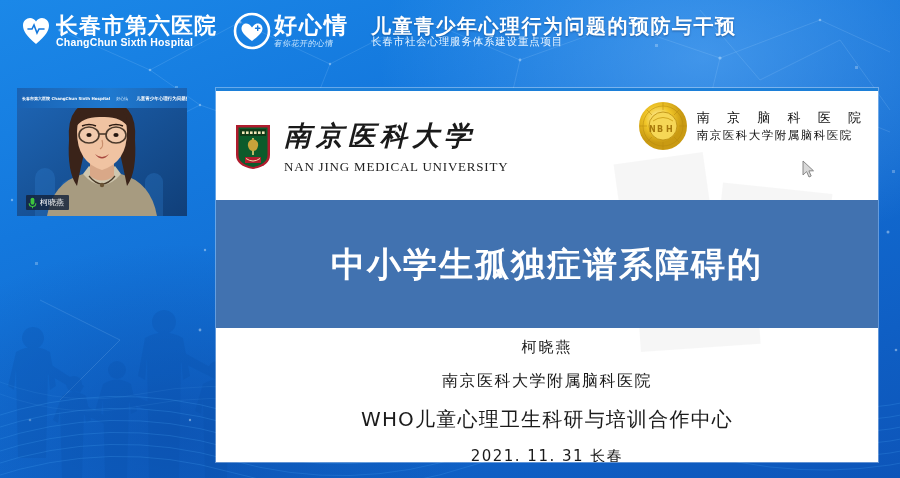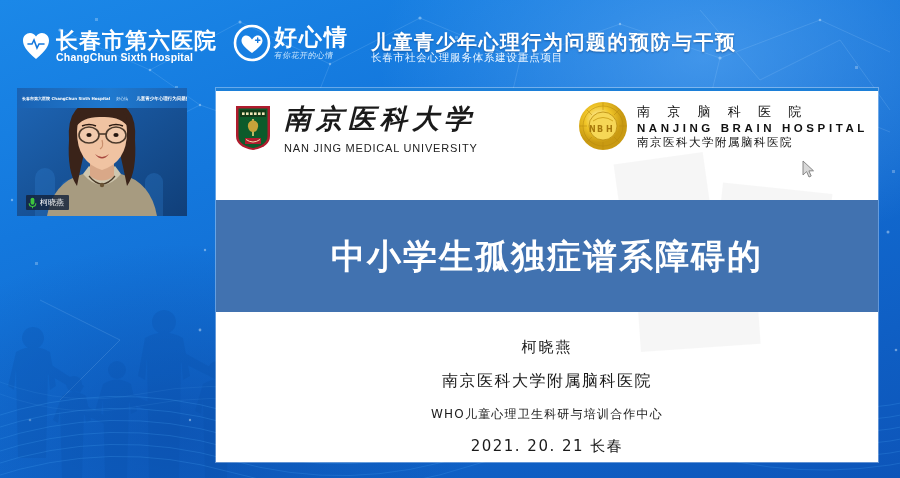--- a/index.html
+++ b/index.html
@@ -22,21 +22,21 @@
   #constellation { position:absolute; inset:0; opacity:.5; }
   #kidsband {
     position:absolute; left:0; right:0; bottom:0; height:200px;
     opacity:.30;
   }
   #wavesband { position:absolute; left:0; right:0; bottom:0; height:120px; opacity:.45; }
 
   
   #header {
     position:absolute; left:0; top:0; width:900px; height:62px;
-    display:flex; align-items:flex-end; z-index:6;
+    display:flex; align-items:center; z-index:6;
   }
   .logo-cc { display:flex; align-items:center; margin-left:22px; }
   .logo-cc .mark { width:28px; height:30px; flex:0 0 28px; }
   .logo-cc .txt { margin-left:6px; line-height:1; }
   .logo-cc .cn {
     font-size:22px; font-weight:bold; color:#fff; letter-spacing:1px;
     font-family:"DejaVu Sans",sans-serif; white-space:nowrap;
   }
   .logo-cc .en {
     font-size:10.5px; font-weight:bold; color:#fff; letter-spacing:.2px;
@@ -115,65 +115,65 @@
     background:#fff; z-index:4; overflow:hidden;
     box-shadow:0 0 0 1px rgba(255,255,255,.35);
   }
   #slide .topline { position:absolute; left:0; top:0; width:100%; height:3px; background:#1c7fd8; }
 
   #logorow {
     position:absolute; left:0; top:3px; width:100%; height:95px;
     display:flex; align-items:flex-start;
   }
 
-  .njmu { display:flex; align-items:center; margin-left:18px; margin-top:10px; }
+  .njmu { display:flex; align-items:center; margin-left:18px; margin-top:27px; }
   .njmu .crest { width:38px; height:48px; flex:0 0 38px; }
   .njmu .t { margin-left:12px; }
   .njmu .cn {
     font-size:27px; color:#1a1a1a; letter-spacing:5px; white-space:nowrap;
     font-family:"DejaVu Serif","Liberation Serif",serif; font-weight:bold;
     font-style:italic;
   }
   .njmu .en {
-    font-size:11px; color:#222; letter-spacing:.8px; margin-top:5px; white-space:nowrap;
-    font-family:Liberation Sans, sans-serif;
+    font-size:13px; color:#222; letter-spacing:.8px; margin-top:5px; white-space:nowrap;
+    font-family:Liberation Serif, serif;
   }
 
   .nbh { display:flex; align-items:center; margin-left:auto; margin-right:10px; margin-top:10px; }
   .nbh .seal { width:50px; height:50px; flex:0 0 50px; }
   .nbh .t { margin-left:9px; }
   .nbh .l1 { font-size:13px; color:#111; letter-spacing:7px; white-space:nowrap;
     font-family:Liberation Serif, serif; }
   .nbh .l2 { font-size:11.5px; color:#111; letter-spacing:3.6px; white-space:nowrap; font-weight:bold;
     font-family:"Liberation Sans",sans-serif; margin-top:1px; }
   .nbh .l3 { font-size:11.5px; color:#111; letter-spacing:1.5px; white-space:nowrap;
     font-family:"DejaVu Sans",sans-serif; margin-top:1px; }
   .nbh .l4 { font-size:11px; color:#111; letter-spacing:.1px; white-space:nowrap; font-weight:bold;
     font-family:"Liberation Sans",sans-serif; margin-top:1px; }
 
   #titleband {
-    position:absolute; left:0; top:112px; width:100%; height:112px;
+    position:absolute; left:0; top:112px; width:100%; height:128px;
     background:#4172b0;
     display:flex; flex-direction:row; align-items:center; justify-content:center;
   }
   #titleband .tl {
     font-size:34px; font-weight:bold; color:#fff; letter-spacing:2px; line-height:1.32;
     font-family:"DejaVu Sans",sans-serif; text-align:center;
   }
 
   #credits {
     position:absolute; left:0; top:250px; width:100%;
     display:flex; flex-direction:column; align-items:center;
   }
   #credits .c {
     color:#1b1b1b; font-family:"DejaVu Sans",sans-serif; text-align:center;
   }
   #credits .c1 { font-size:15px; letter-spacing:2px; margin-bottom:14px; }
   #credits .c2 { font-size:16px; letter-spacing:1.5px; margin-bottom:14px; }
-  #credits .c3 { font-size:12px; letter-spacing:1.2px; margin-bottom:14px; }
+  #credits .c3 { font-size:20px; letter-spacing:1.2px; margin-bottom:14px; }
   #credits .c4 { font-size:15px; letter-spacing:1.5px; }
 
   #slidewm { position:absolute; right:0; top:60px; width:280px; height:220px; opacity:.06; }
 
   
   #cursor { position:absolute; left:802px; top:160px; width:13px; height:18px; z-index:20; }
 </style>
 </head>
 <body>
 
@@ -428,33 +428,32 @@
           <text x="11" y="31">N</text>
             <text x="19" y="31">B</text>
             <text x="28" y="31">H</text>
         </g>
         <g stroke="#c99a12" stroke-width=".8" fill="none">
           <path d="M15 20 q10 -7 20 0"></path>
         </g>
       </svg>
       <div class="t">
         <div class="l1">南 京 脑 科 医 院</div>
-        <div class="l2">NANJING BRAIN HOSPITAL</div>
         <div class="l3">南京医科大学附属脑科医院</div>
       </div>
     </div>
   </div>
 
   <div id="titleband">
     <div class="tl">中小学生孤独症谱系障碍的</div>
   </div>
 
   <div id="credits">
     <div class="c c1">柯晓燕</div>
     <div class="c c2">南京医科大学附属脑科医院</div>
     <div class="c c3">WHO儿童心理卫生科研与培训合作中心</div>
-    <div class="c c4">2021. 20. 21    长春</div>
+    <div class="c c4">2021. 11. 31    长春</div>
   </div>
 </div>
 
 <svg id="cursor" viewBox="0 0 13 18">
   <path d="M1 1 L1 15 L4.6 11.6 L7 17 L9.2 16 L6.9 10.9 L11.5 10.8 Z" fill="#d8d8d8" stroke="#7d7d7d" stroke-width=".9" stroke-linejoin="round"></path>
 </svg>
 
 </body></html>

